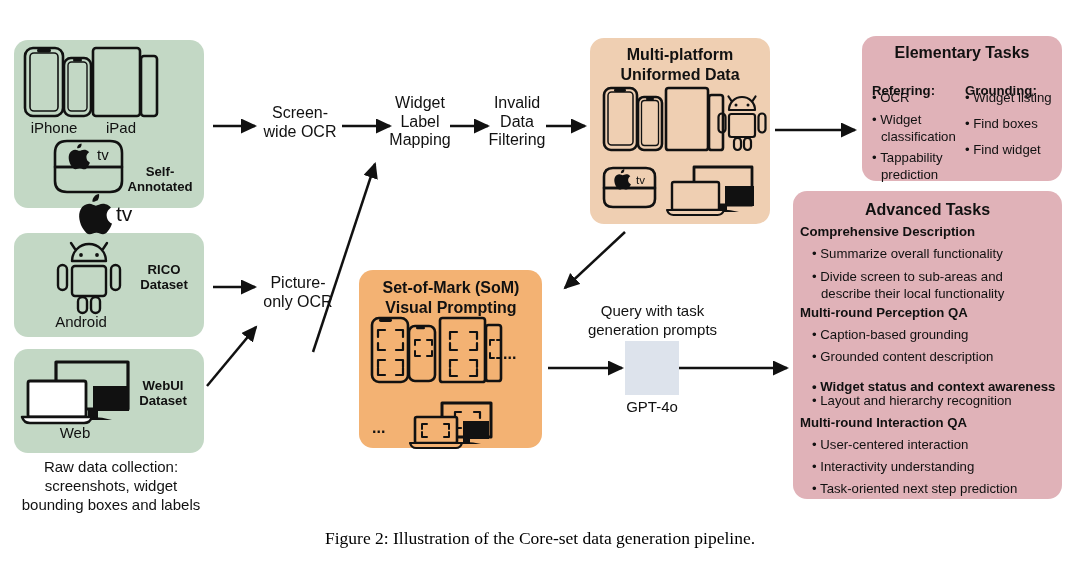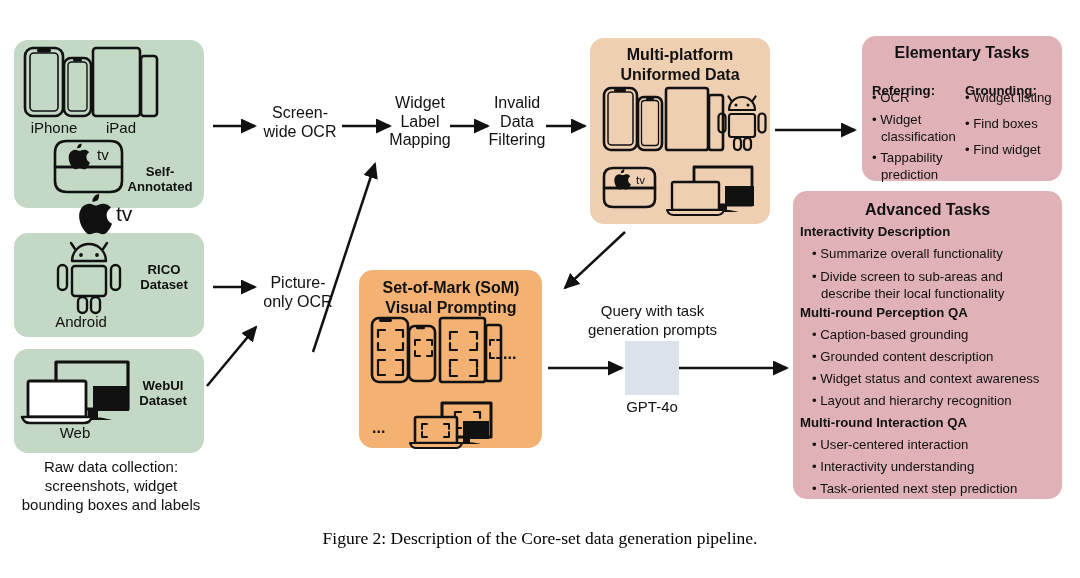--- a/index.html
+++ b/index.html
@@ -280,31 +280,31 @@
 
   <div class="lbl t13 b" style="left:965px;top:68px;">
     <span>Grounding</span><span>:</span>
   </div>
   <div class="lbl t13" style="left:965px;top:90px;">• <span>Widget listing</span></div>
   <div class="lbl t13" style="left:965px;top:116px;">• <span>Find boxes</span></div>
   <div class="lbl t13" style="left:965px;top:142px;">• <span>Find widget</span></div>
 
   <div class="lbl t14 b c" style="left:797px;top:201px;width:261px;">Advanced Tasks</div>
 
-  <div class="lbl t13 b" style="left:800px;top:224px;">Interactivity Description</div>
+  <div class="lbl t13 b" style="left:800px;top:224px;">Comprehensive Description</div>
   <div class="lbl t13" style="left:812px;top:246px;">• <span>Summarize overall functionality</span></div>
   <div class="lbl t13" style="left:812px;top:268px;text-indent:-9px;padding-left:9px;width:244px;line-height:1.3;">•&nbsp;<span>Divide screen to sub-areas and
 describe their local functionality</span></div>
 
   <div class="lbl t13 b" style="left:800px;top:305px;">Multi-round Perception QA</div>
   <div class="lbl t13" style="left:812px;top:327px;">• <span>Caption-based grounding</span></div>
   <div class="lbl t13" style="left:812px;top:349px;">• <span>Grounded content description</span></div>
-  <div class="lbl t13" style="left:812px;top:371px;">• <span>Widget status and context awareness</span></div>
+  <div class="lbl t13" style="left:812px;top:379px;font-weight:bold;">• <span>Widget status and context awareness</span></div>
   <div class="lbl t13" style="left:812px;top:393px;">• <span>Layout and hierarchy recognition</span></div>
 
   <div class="lbl t13 b" style="left:800px;top:415px;">Multi-round Interaction QA</div>
   <div class="lbl t13" style="left:812px;top:437px;">• <span>User-centered interaction</span></div>
   <div class="lbl t13" style="left:812px;top:459px;">• <span>Interactivity understanding</span></div>
   <div class="lbl t13" style="left:812px;top:481px;">• <span>Task-oriented next step prediction</span></div>
 
-  <div class="caption">Figure 2: Description of the Core-set data generation pipeline.</div>
+  <div class="caption">Figure 2: Illustration of the Core-set data generation pipeline.</div>
 
 </div>
 
 </body></html>

